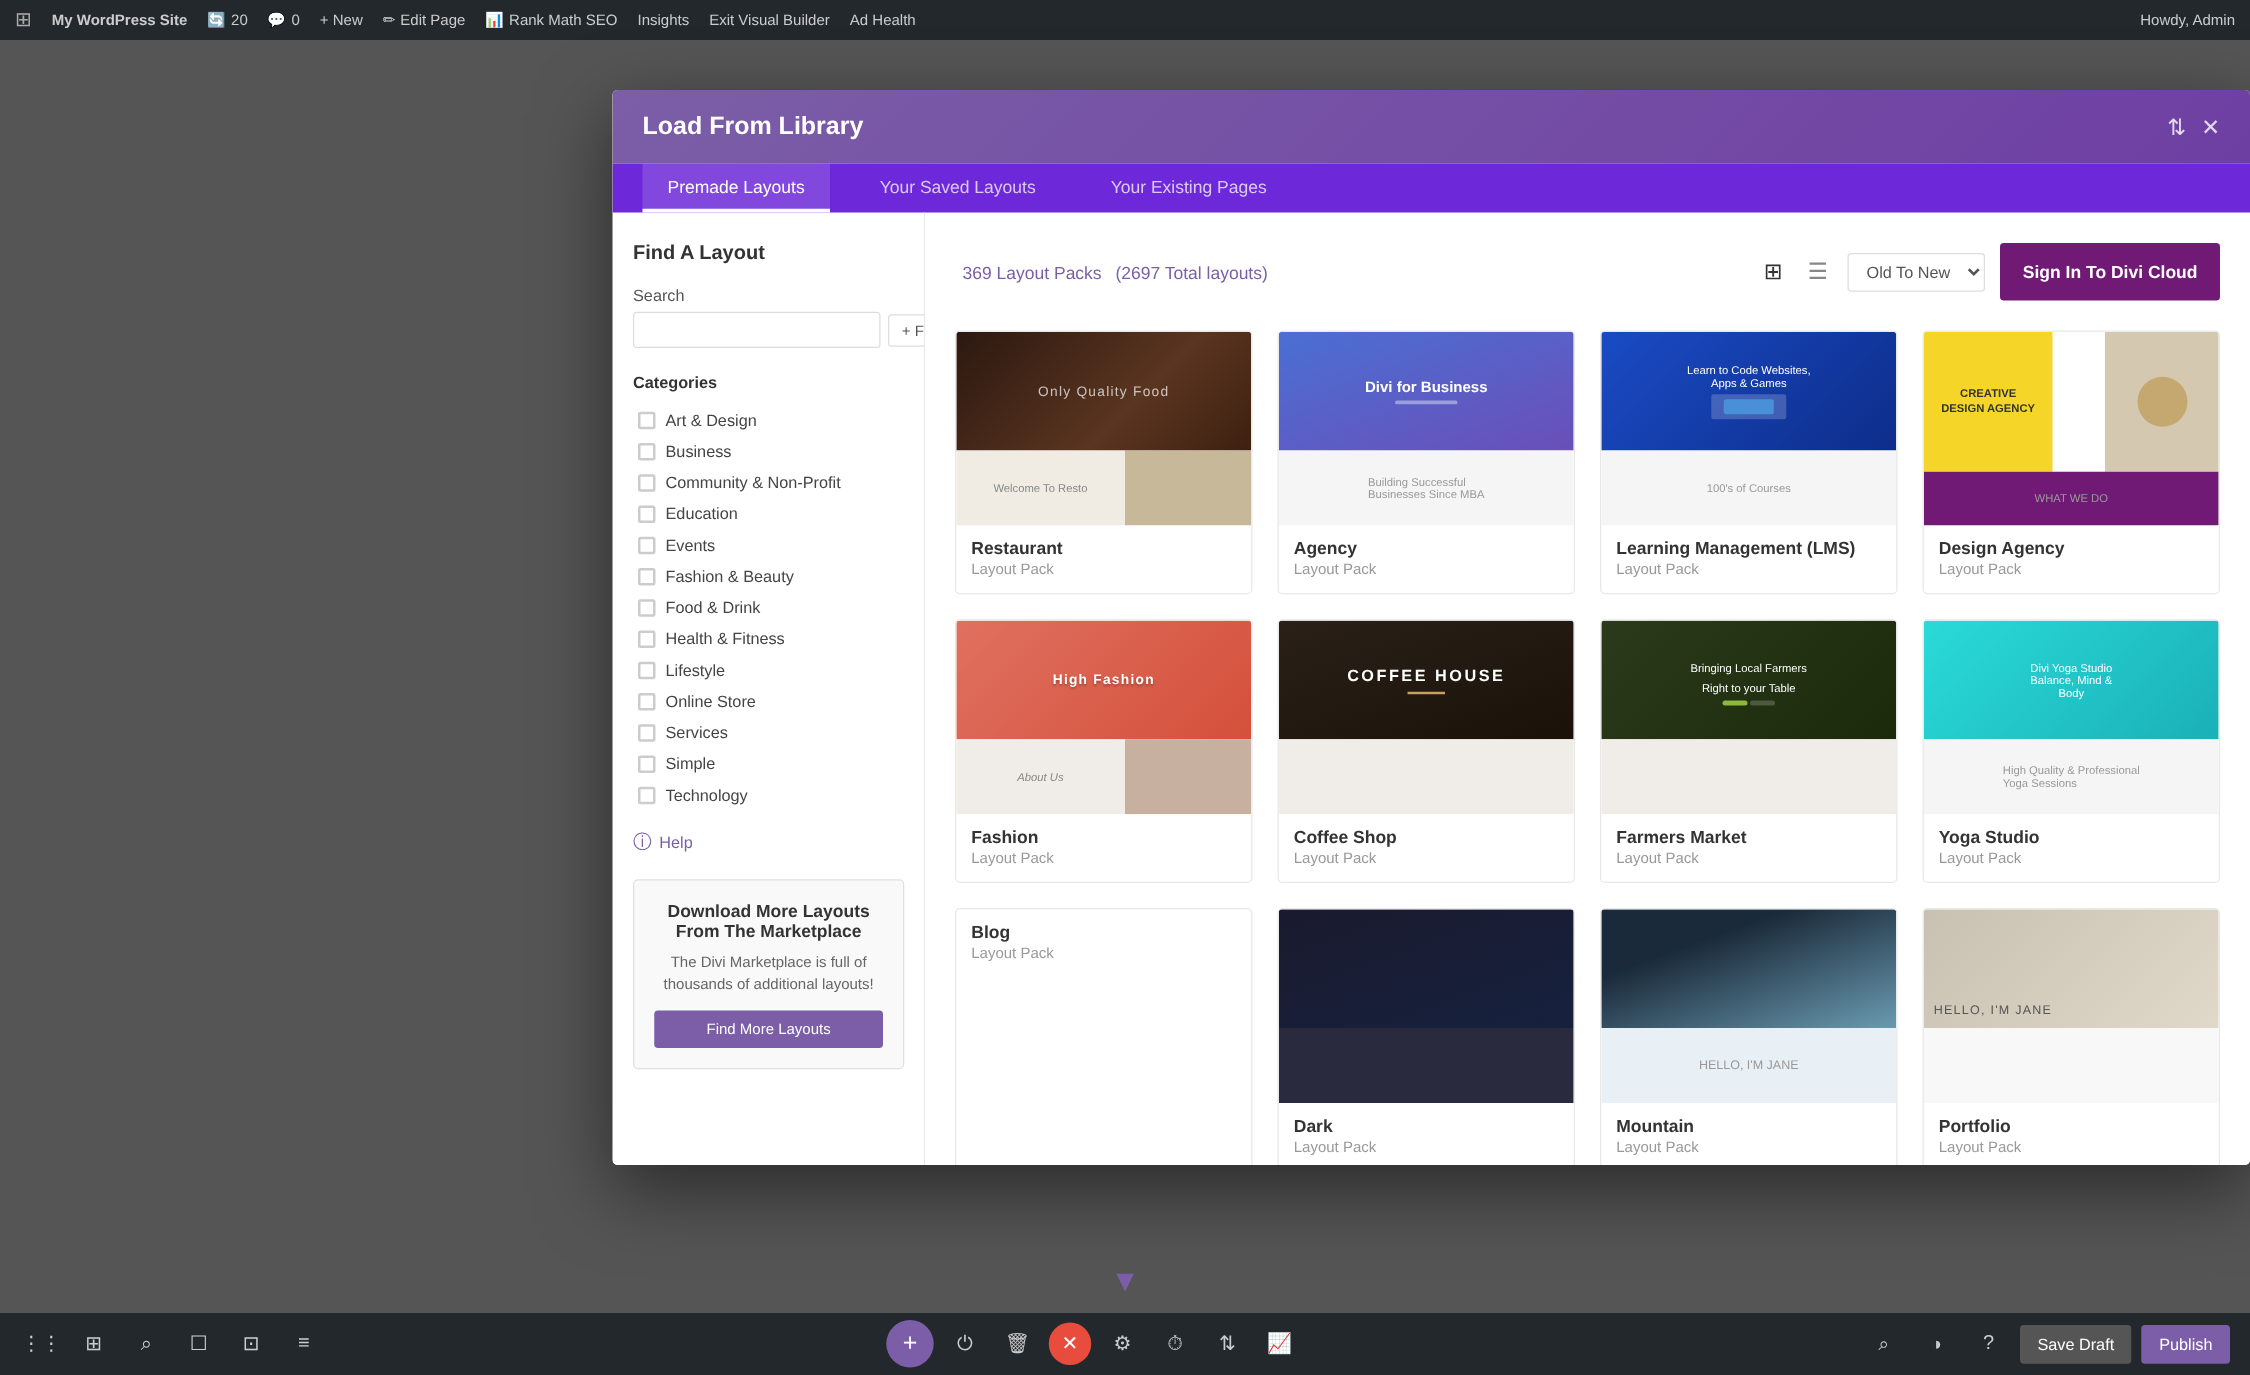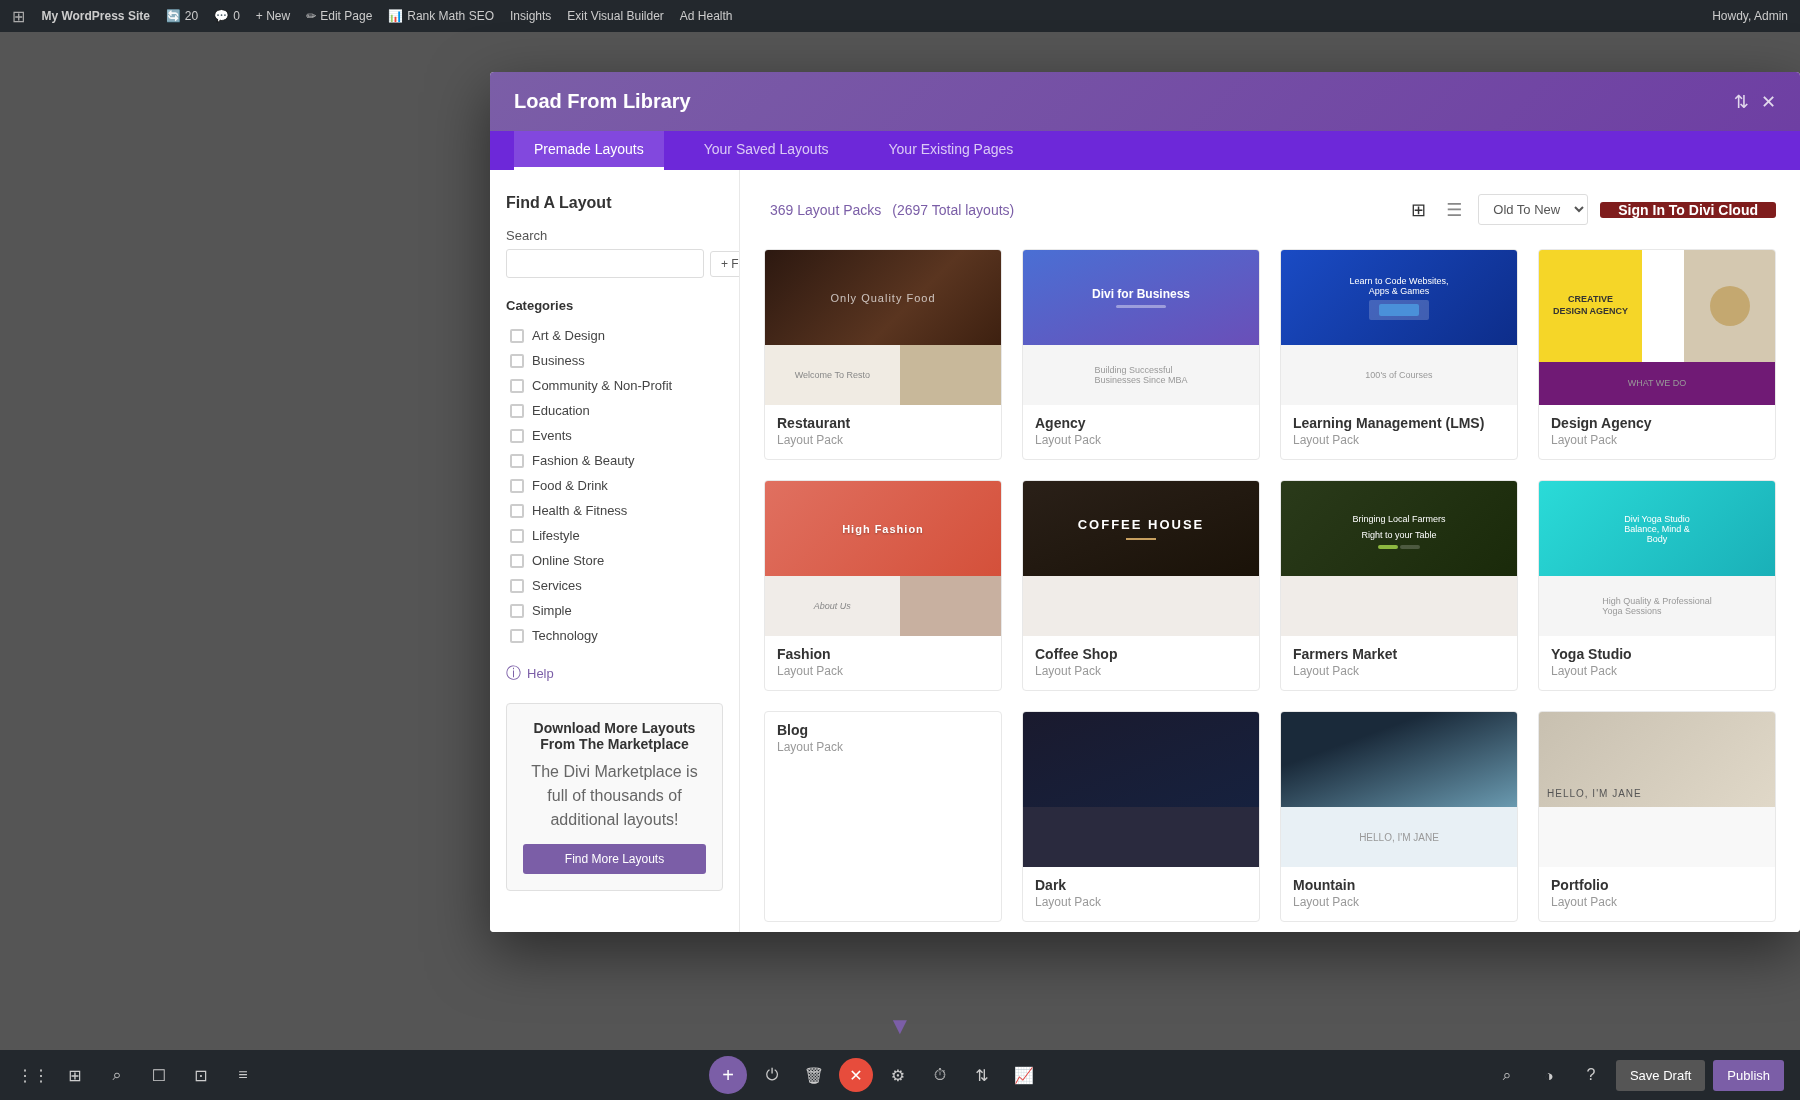--- a/index.html
+++ b/index.html
@@ -162,21 +162,21 @@
 
     .marketplace-box {
       background: #f9f9f9;
       border: 1px solid #e0e0e0;
       border-radius: 4px;
       padding: 16px;
       margin-top: 20px;
       text-align: center;
     }
     .marketplace-title { font-size: 14px; font-weight: 700; color: #333; margin-bottom: 8px; }
-    .marketplace-desc { font-size: 16px; color: #666; margin-bottom: 12px; line-height: 1.5; }
+    .marketplace-desc { font-size: 12px; color: #666; margin-bottom: 12px; line-height: 1.5; }
     .marketplace-btn {
       background: #7b5ea7;
       color: #fff;
       border: none;
       border-radius: 3px;
       padding: 8px 14px;
       font-size: 12px;
       cursor: pointer;
       width: 100%;
     }
@@ -208,25 +208,25 @@
     .sort-select {
       border: 1px solid #ddd;
       border-radius: 3px;
       padding: 6px 10px;
       font-size: 13px;
       color: #555;
       background: #fff;
       cursor: pointer;
     }
     .sign-in-btn {
-      background: #7f1d1d;
+      background: #701a75;
       color: #fff;
       border: none;
       border-radius: 3px;
-      padding: 0 18px;
+      padding: 15px 18px;
       font-size: 14px;
       font-weight: 600;
       cursor: pointer;
     }
 
     
     .layouts-grid {
       display: grid;
       grid-template-columns: repeat(4, 1fr);
       gap: 20px;

